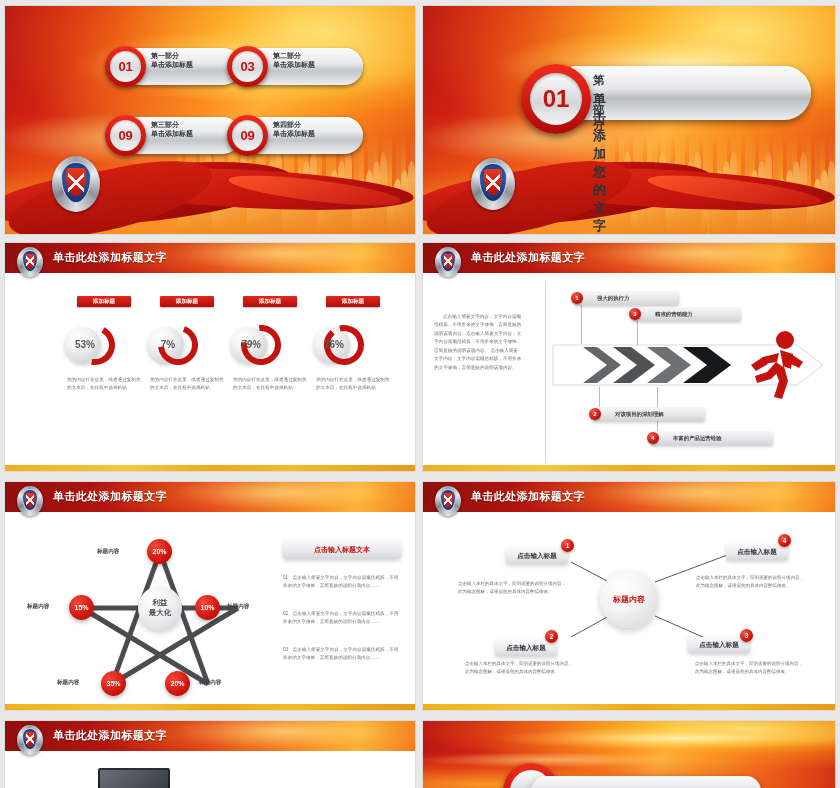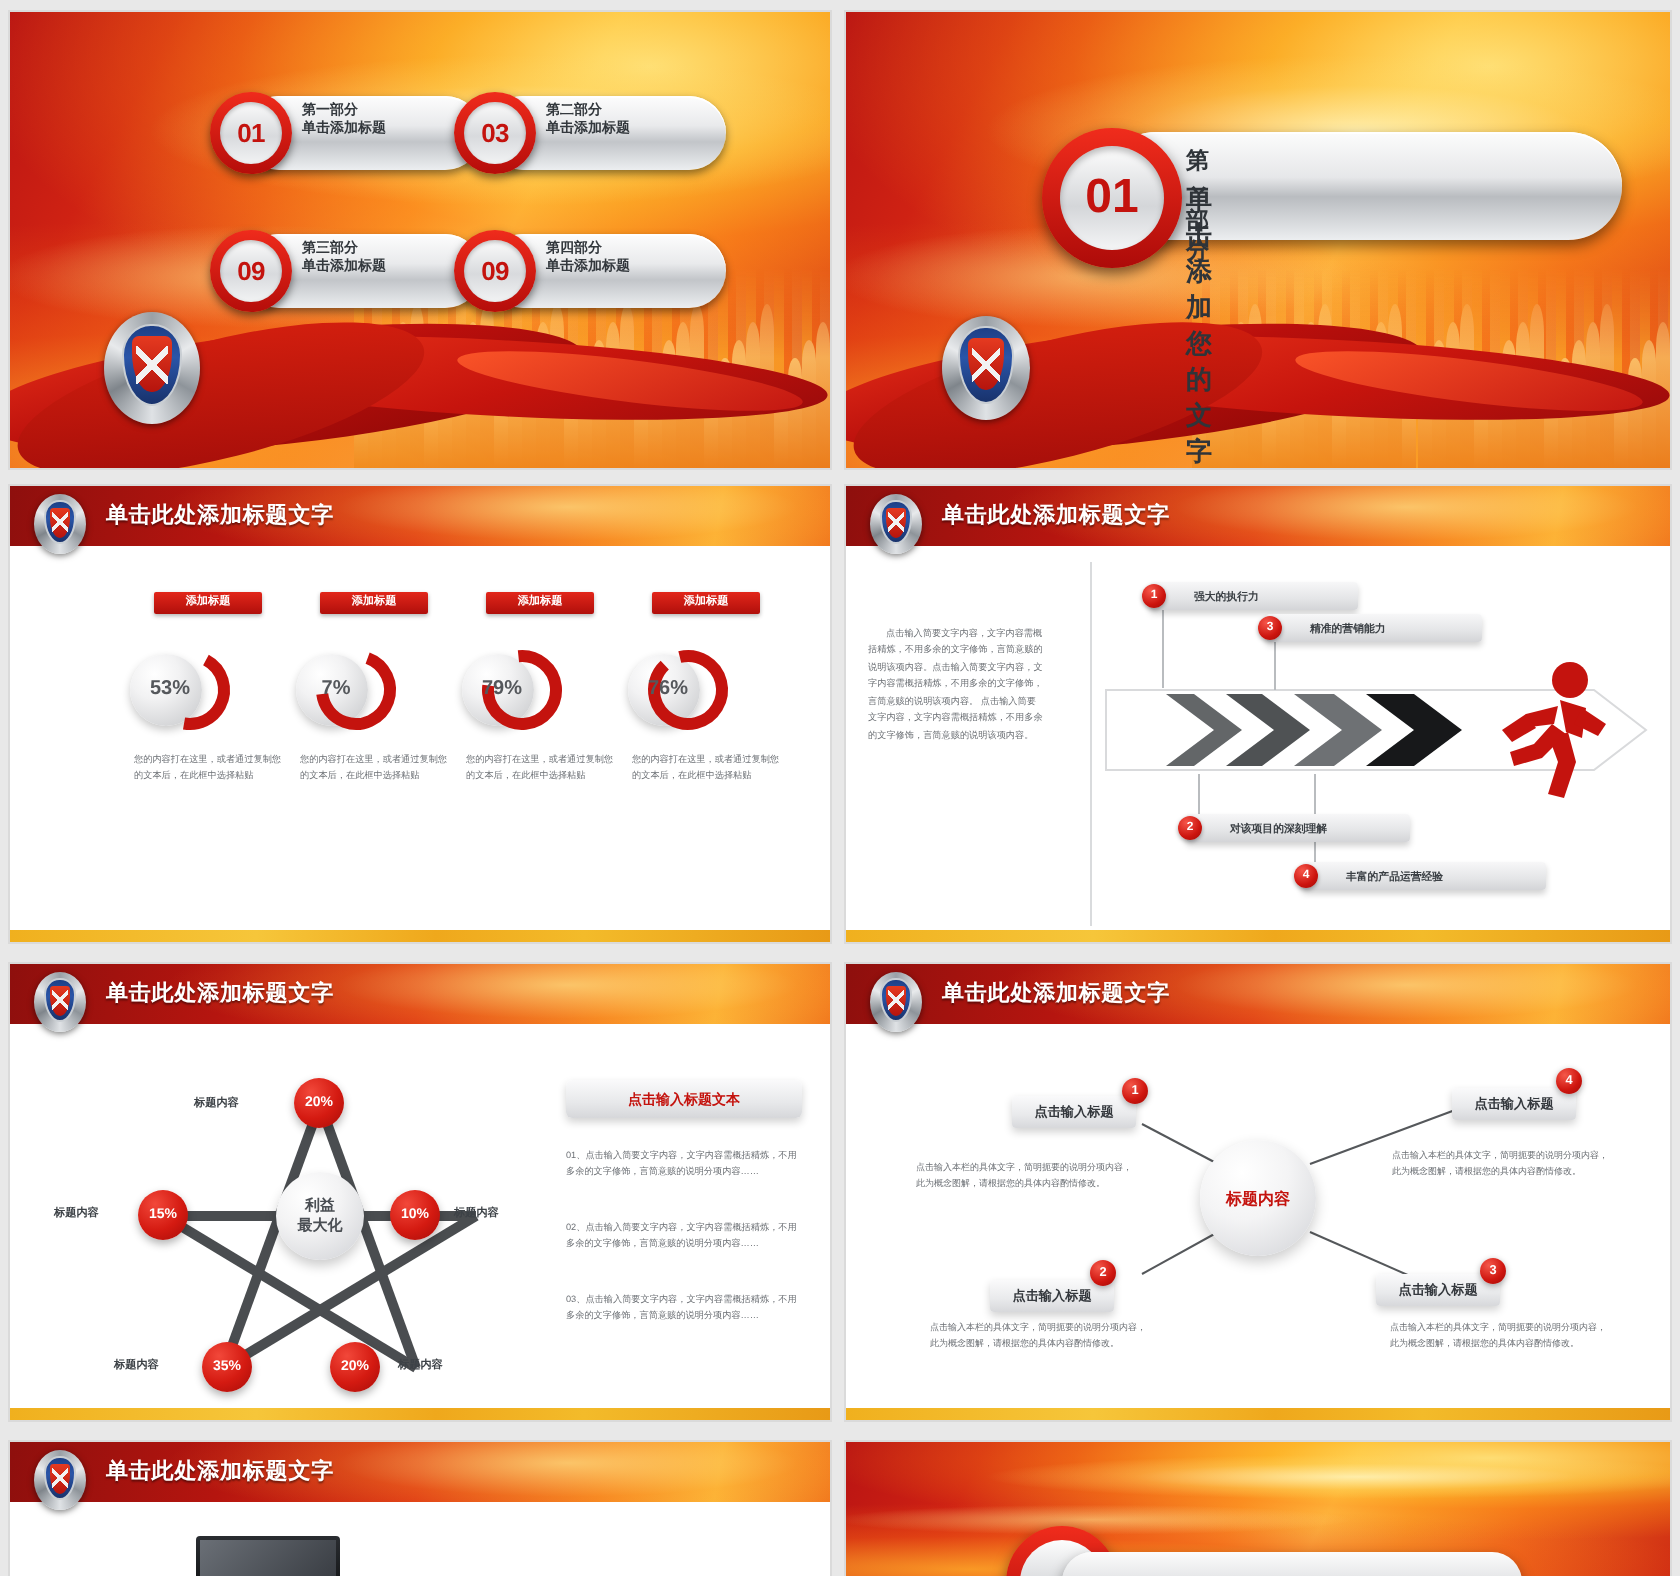--- a/index.html
+++ b/index.html
@@ -368,21 +368,21 @@
 
     <div class="donut" style="left:143px;top:80px;">
       <div class="ball"></div>
       <svg class="arcwrap" viewBox="0 0 44 44">
         <circle cx="22" cy="22" r="17" fill="none" stroke="#c4130e" stroke-width="6" stroke-linecap="butt" stroke-dasharray="72 35" transform="rotate(-70 22 22)"></circle>
       </svg>
       <div class="pct">7%</div>
     </div>
     <div class="dtext" style="left:145px;top:133px;">您的内容打在这里，或者通过复制您的文本后，在此框中选择粘贴</div>
 
-    <div class="donut" style="left:226px;top:80px;">
+    <div class="donut" style="left:226px;top:80px;font-style:italic;">
       <div class="ball"></div>
       <svg class="arcwrap" viewBox="0 0 44 44">
         <circle cx="22" cy="22" r="17" fill="none" stroke="#c4130e" stroke-width="6" stroke-linecap="butt" stroke-dasharray="84 23" transform="rotate(-96 22 22)"></circle>
       </svg>
       <div class="pct">79%</div>
     </div>
     <div class="dtext" style="left:228px;top:133px;">您的内容打在这里，或者通过复制您的文本后，在此框中选择粘贴</div>
 
     <div class="donut" style="left:309px;top:80px;">
       <div class="ball"></div>

